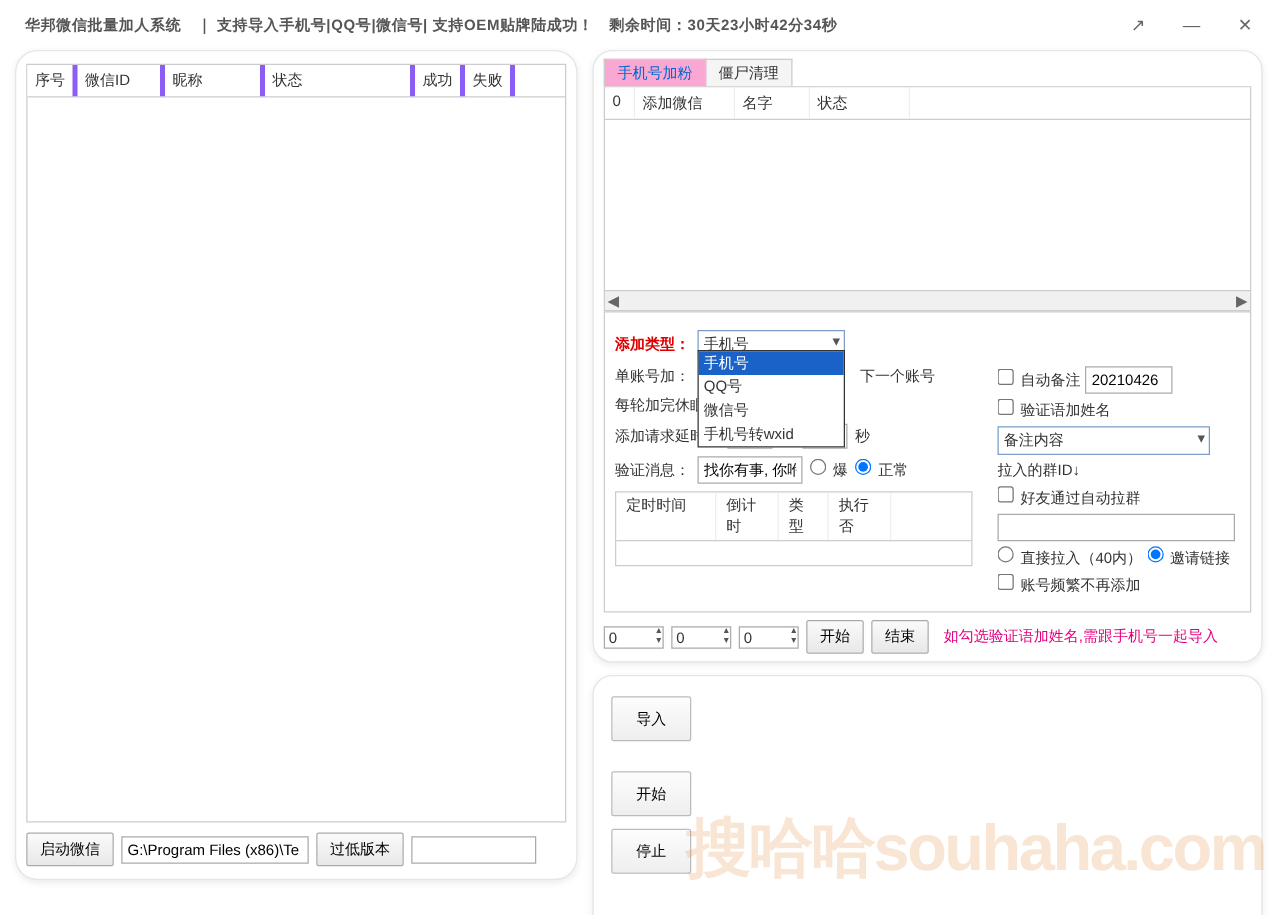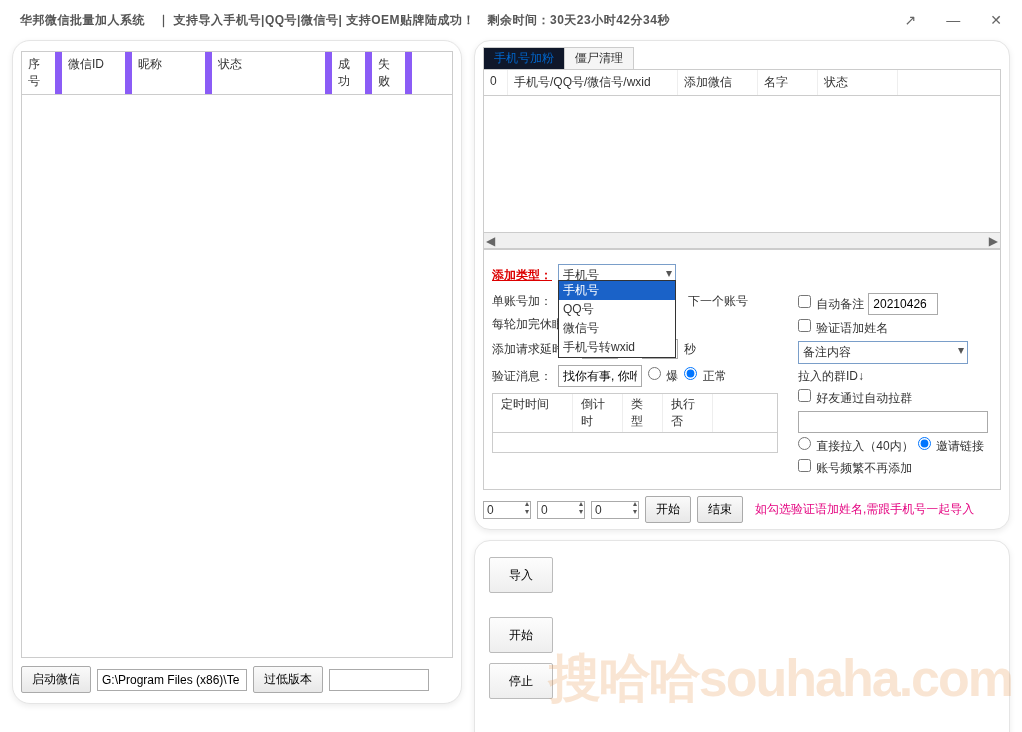--- a/index.html
+++ b/index.html
@@ -10,45 +10,45 @@
 .titlebar .win-controls { display: flex; gap: 30px; align-items: center; color: #666; }
 .titlebar .win-controls span { cursor: pointer; font-size: 14px; }
 
 .main { display: flex; gap: 12px; padding: 0 12px 16px 12px; height: 680px; }
 
 .pane { background: #fff; border: 1px solid #e5e5e5; border-radius: 18px; box-shadow: 0 2px 6px rgba(0,0,0,0.08); position: relative; }
 
 .left-pane { width: 450px; display: flex; flex-direction: column; padding: 10px 8px; }
 .left-table { flex: 1; border: 1px solid #ccc; }
 .left-table .thead { display: flex; border-bottom: 1px solid #ccc; background: #fff; }
-.left-table .thead .th { padding: 4px 6px; border-right: 7px solid #8b5cf6; }
+.left-table .thead .th { padding: 4px 6px; border-right: 4px solid #8b5cf6; }
 .left-bottom { margin-top: 8px; display: flex; align-items: center; gap: 6px; }
 
 .btn { background: linear-gradient(#fafafa,#e8e8e8); border: 1px solid #aaa; padding: 4px 10px; cursor: pointer; border-radius: 2px; font-size: 12px; }
 .textbox { border: 1px solid #aaa; padding: 3px 4px; background: #fff; }
 
 .right-pane { flex: 1; display: flex; flex-direction: column; gap: 10px; background: transparent; border: none; box-shadow: none; }
 
 .card { background: #fff; border: 1px solid #e5e5e5; border-radius: 16px; box-shadow: 0 2px 6px rgba(0,0,0,0.08); padding: 6px 8px; }
 
 .tabs { display: flex; }
 .tab { border: 1px solid #ccc; border-bottom: none; padding: 2px 10px; background: #f5f5f5; margin-right: -1px; cursor: pointer; }
-.tab.active { background: #0f172a; color: #0066cc; position: relative; z-index: 2; }
+.tab.active { background: #f9a8d4; color: #0066cc; position: relative; z-index: 2; }
 
 .data-table { border: 1px solid #ccc; height: 180px; position: relative; }
 .data-table .thead { display: flex; background: #fff; border-bottom: 1px solid #ccc; }
 .data-table .thead .th { padding: 4px 6px; border-right: 1px solid #eee; }
 .scroll-h { position: absolute; bottom: 0; left: 0; right: 0; height: 16px; background: #f0f0f0; border-top: 1px solid #ccc; display:flex; align-items:center; justify-content:space-between; padding:0 2px; color:#666; }
 
 .sub-tabs { display: flex; margin-top: 6px; }
 .sub-tab { border: 1px solid #ccc; padding: 2px 12px; background: #f7f7f7; margin-right: -1px; cursor: pointer; }
 .sub-tab.active { background: #fff; color: #0066cc; }
 
 .settings-row { display: flex; align-items: center; margin: 6px 0; gap: 6px; flex-wrap: wrap; }
-.red { color: #d00; font-weight: bold; text-decoration: underline; }
+.red { color: #d00; font-weight: bold; }
 .select { border: 1px solid #7a9ec9; background: #fff; padding: 2px 18px 2px 4px; position: relative; cursor: pointer; }
 .select::after { content: "▾"; position: absolute; right: 3px; top: 1px; color: #555; }
 .smallbox { width: 36px; text-align: center; border: 1px solid #aaa; padding: 2px; }
 
 .dropdown-list { position: absolute; border: 1px solid #333; background: #fff; z-index: 50; width: 118px; }
 .dropdown-list .opt { padding: 1px 4px; cursor: pointer; }
 .dropdown-list .opt.sel { background: #1a62c8; color: #fff; }
 
 .settings-area { display: flex; gap: 14px; border: 1px solid #ccc; padding: 8px; position: relative; }
 .settings-left { flex: 1; }
@@ -105,21 +105,20 @@
 
   <div class="right-pane">
     <div class="card">
       <div class="tabs">
         <div class="tab active">手机号加粉</div>
         <div class="tab">僵尸清理</div>
       </div>
       <div class="data-table">
         <div class="thead">
           <div class="th" style="width:24px">0</div>
-          <div class="th" style="width:170px">手机号/QQ号/微信号/wxid</div>
           <div class="th" style="width:80px">添加微信</div>
           <div class="th" style="width:60px">名字</div>
           <div class="th" style="width:80px">状态</div>
         </div>
         <div class="scroll-h">
             <span>◀</span>
             <span>▶</span>
           </div>
       </div>
 

